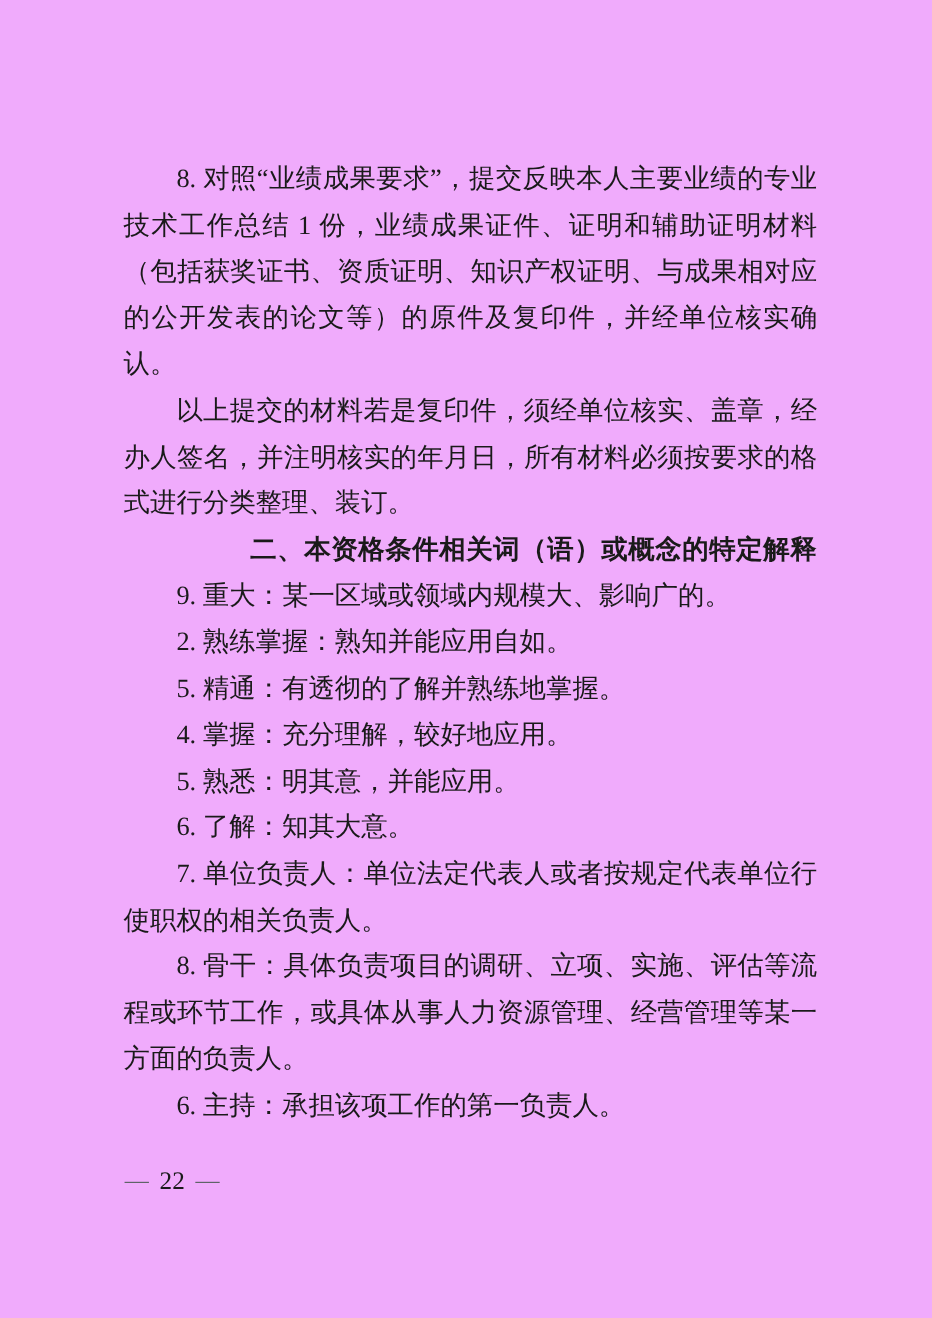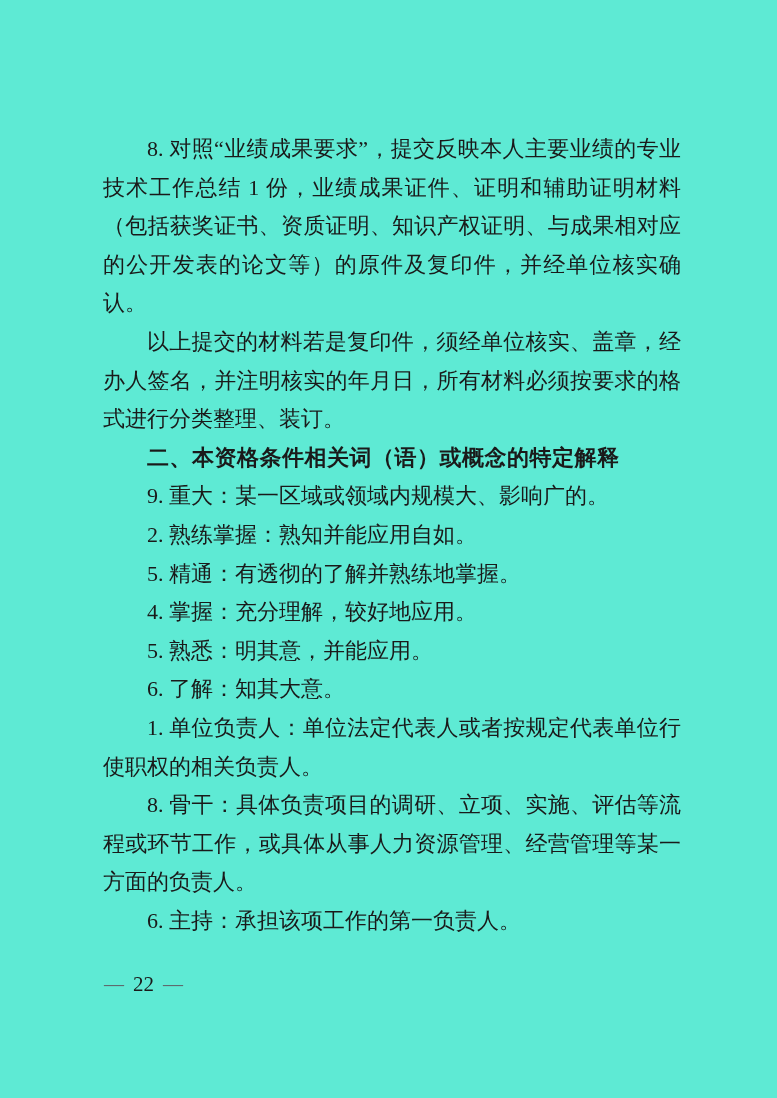--- a/index.html
+++ b/index.html
@@ -4,21 +4,21 @@
 <style>
   html, body {
     margin: 0;
     padding: 0;
     background: #ffffff;
   }
   .page {
     position: relative;
     width: 777px;
     height: 1098px;
-    background: #5eead4;
+    background: #f0abfc;
     overflow: hidden;
   }
   .content {
     position: absolute;
     left: 103px;
     top: 130px;
     width: 578px;
   }
   .content p {
     margin: 0;
@@ -29,21 +29,21 @@
     color: #1a1a1a;
     text-align: justify;
     text-justify: inter-ideograph;
     text-indent: 2em;
     word-break: break-all;
   }
   .content p.heading {
     font-family: "Liberation Sans", "DejaVu Sans", sans-serif;
     font-weight: 700;
     letter-spacing: 0.5px;
-    text-align: left;
+    text-align: right;
   }
   .footer {
     position: absolute;
     left: 104px;
     top: 972px;
     display: flex;
     align-items: center;
     gap: 9px;
     font-family: "Liberation Serif", "DejaVu Serif", serif;
     font-size: 21px;
@@ -61,21 +61,21 @@
   <div class="content">
       <p class="body">8. 对照“业绩成果要求”，提交反映本人主要业绩的专业技术工作总结 1 份，业绩成果证件、证明和辅助证明材料（包括获奖证书、资质证明、知识产权证明、与成果相对应的公开发表的论文等）的原件及复印件，并经单位核实确认。</p>
       <p class="body">以上提交的材料若是复印件，须经单位核实、盖章，经办人签名，并注明核实的年月日，所有材料必须按要求的格式进行分类整理、装订。</p>
       <p class="heading">二、本资格条件相关词（语）或概念的特定解释</p>
       <p class="body">9. 重大：某一区域或领域内规模大、影响广的。</p>
       <p class="body">2. 熟练掌握：熟知并能应用自如。</p>
       <p class="body">5. 精通：有透彻的了解并熟练地掌握。</p>
       <p class="body">4. 掌握：充分理解，较好地应用。</p>
       <p class="body">5. 熟悉：明其意，并能应用。</p>
       <p class="body">6. 了解：知其大意。</p>
-      <p class="body">1. 单位负责人：单位法定代表人或者按规定代表单位行使职权的相关负责人。</p>
+      <p class="body">7. 单位负责人：单位法定代表人或者按规定代表单位行使职权的相关负责人。</p>
       <p class="body">8. 骨干：具体负责项目的调研、立项、实施、评估等流程或环节工作，或具体从事人力资源管理、经营管理等某一方面的负责人。</p>
       <p class="body">6. 主持：承担该项工作的第一负责人。</p>
     </div>
   <div class="footer">
     <span class="dash">—</span>
     <span class="page-num">22</span>
     <span class="dash">—</span>
   </div>
 </div>
 

